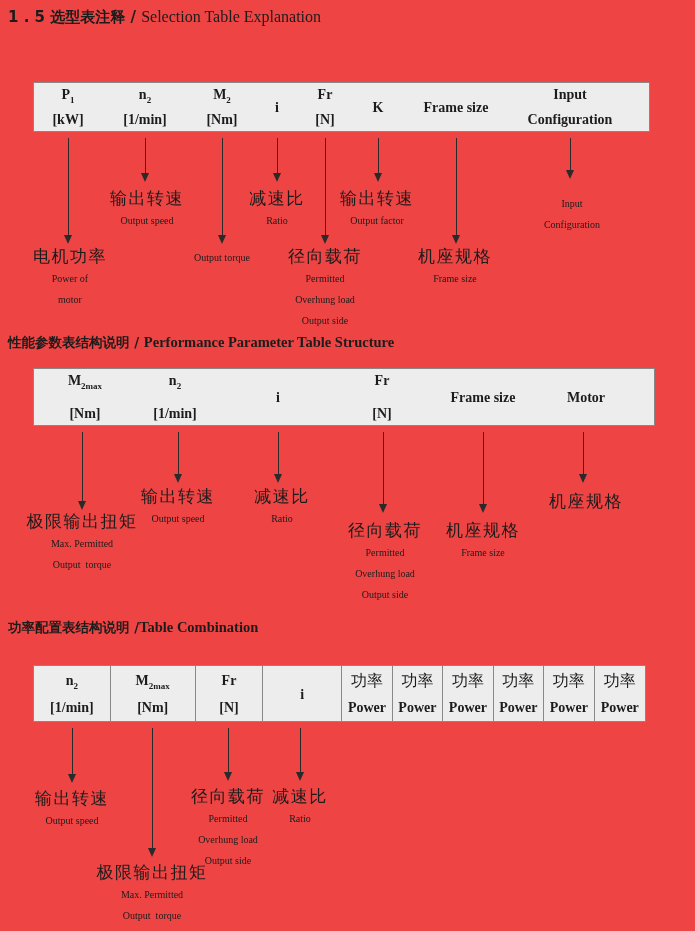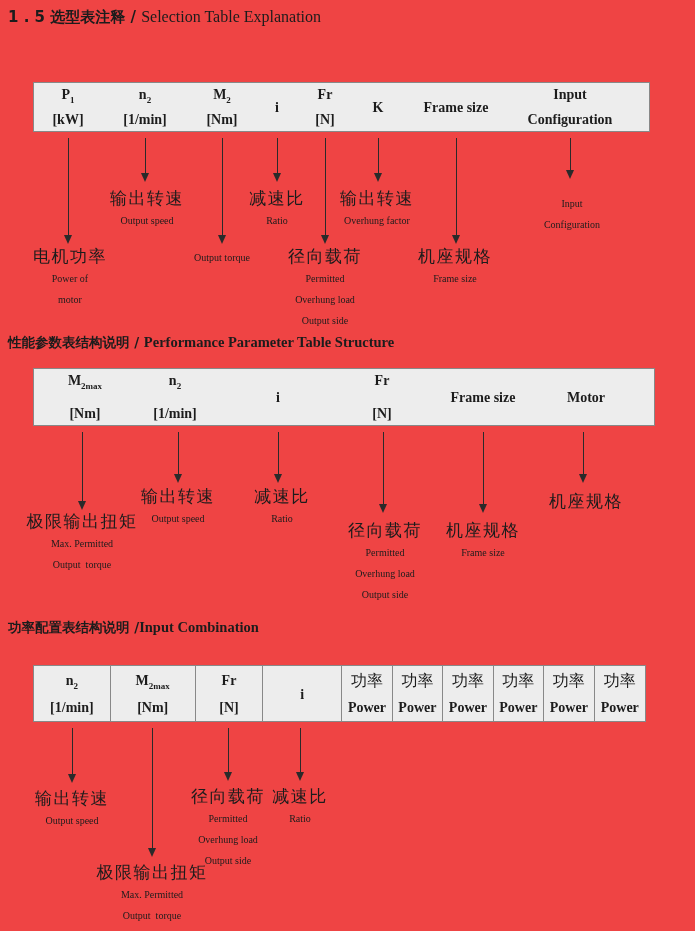--- a/index.html
+++ b/index.html
@@ -100,21 +100,21 @@
     <div class="en">Ratio</div>
   </div>
   <div class="callout" style="left:250px;top:247px">
     <div class="cn">径向载荷</div>
     <div class="en">Permitted</div>
     <div class="en">Overhung load</div>
     <div class="en">Output side</div>
   </div>
   <div class="callout" style="left:302px;top:189px">
     <div class="cn">输出转速</div>
-    <div class="en">Overhung factor</div>
+    <div class="en">Output factor</div>
   </div>
   <div class="callout" style="left:380px;top:247px">
     <div class="cn">机座规格</div>
     <div class="en">Frame size</div>
   </div>
   <div class="callout" style="left:497px;top:193px">
     <div class="en">Input</div>
     <div class="en">Configuration</div>
   </div>
 
@@ -170,21 +170,21 @@
     <div class="en">Output side</div>
   </div>
   <div class="callout" style="left:408px;top:521px">
     <div class="cn">机座规格</div>
     <div class="en">Frame size</div>
   </div>
   <div class="callout" style="left:511px;top:492px">
     <div class="cn">机座规格</div>
   </div>
 
-  <div class="heading" style="left:8px;top:618px"><span class="cn">功率配置表结构说明 /</span><span class="en">Input Combination</span></div>
+  <div class="heading" style="left:8px;top:618px"><span class="cn">功率配置表结构说明 /</span><span class="en">Table Combination</span></div>
 
   <div class="tbl t3" style="left:33px;top:665px;width:613px;height:57px">
     <div class="cell" style="width:77px">
       <div><span>n</span><sub>2</sub></div>
       <div>[1/min]</div>
     </div>
     <div class="cell" style="width:85px">
       <div><span>M</span><sub>2max</sub></div>
       <div>[Nm]</div>
     </div>

